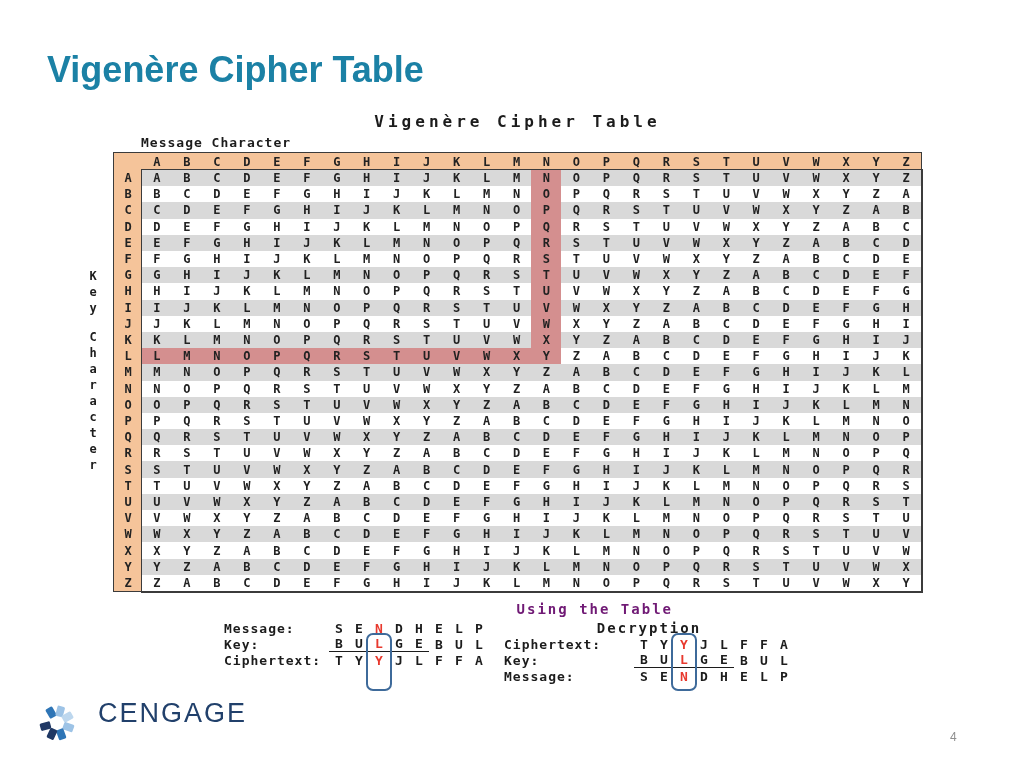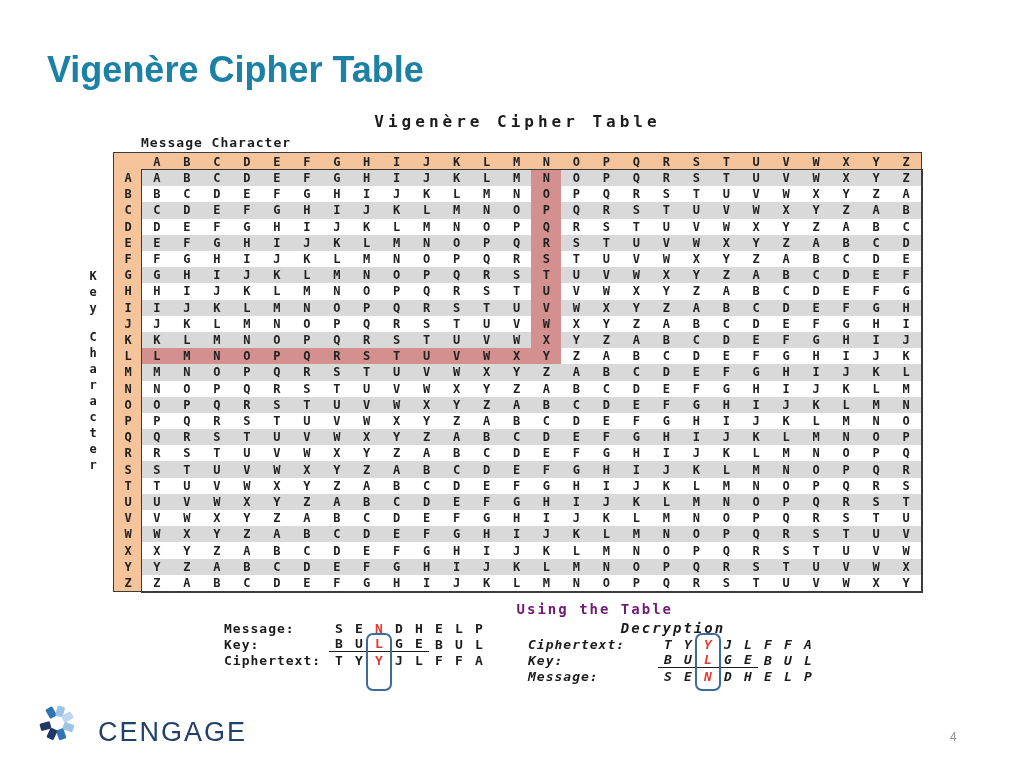--- a/index.html
+++ b/index.html
@@ -50,37 +50,37 @@
     border:1px solid var(--border-color,#3b3b3b);pointer-events:none;
   }
   .usage-title{
     position:absolute;left:373px;top:601px;width:300px;text-align:right;
     font-family:"DejaVu Sans Mono", monospace;font-weight:bold;font-size:14px;
     letter-spacing:2px;color:#701a75;
   }
   .ublock{position:absolute;top:620px;
     font-family:"DejaVu Sans Mono", monospace;font-weight:bold;font-size:13px;color:#1c1c1c;}
   #enc-block{left:224px;width:265px;}
-  #dec-block{left:528px;width:290px;font-style:italic;}
+  #dec-block{left:504px;width:290px;}
   .btitle{text-align:center;height:16px;letter-spacing:2px;font-size:14px;}
   .crow{display:flex;height:16px;align-items:center;}
   .rlabel{text-align:left;margin-right:10px;letter-spacing:1px;}
   #enc-block .rlabel{width:95px;}
   #dec-block .rlabel{width:120px;}
   .slot{width:20px;text-align:center;line-height:15px;}
   .slot.red{color:var(--red-letter,#e8392e);}
   .slot.ul{border-bottom:1.5px solid #1c1c1c;}
   .hlbox{
     position:absolute;width:22px;height:54px;top:13px;
     border:2px solid var(--box-stroke,#3e6a9a);border-radius:7px;
     pointer-events:none;
   }
   #enc-block .hlbox{left:142px;}
   #dec-block .hlbox{left:167px;}
-  .footer-logo{position:absolute;left:34px;top:698px;display:flex;align-items:flex-end;}
+  .footer-logo{position:absolute;left:34px;top:698px;display:flex;align-items:flex-start;}
   .brand-wordmark{
     margin-left:14px;font-size:27px;letter-spacing:2px;color:var(--brand-navy,#21406b);
     font-family:"Liberation Sans", sans-serif;font-weight:500;
   }
   .page-num{
     position:absolute;left:950px;top:730px;font-size:12px;
     color:var(--page-number-gray,#8f8f8f);
   }
 </style>
 </head>

